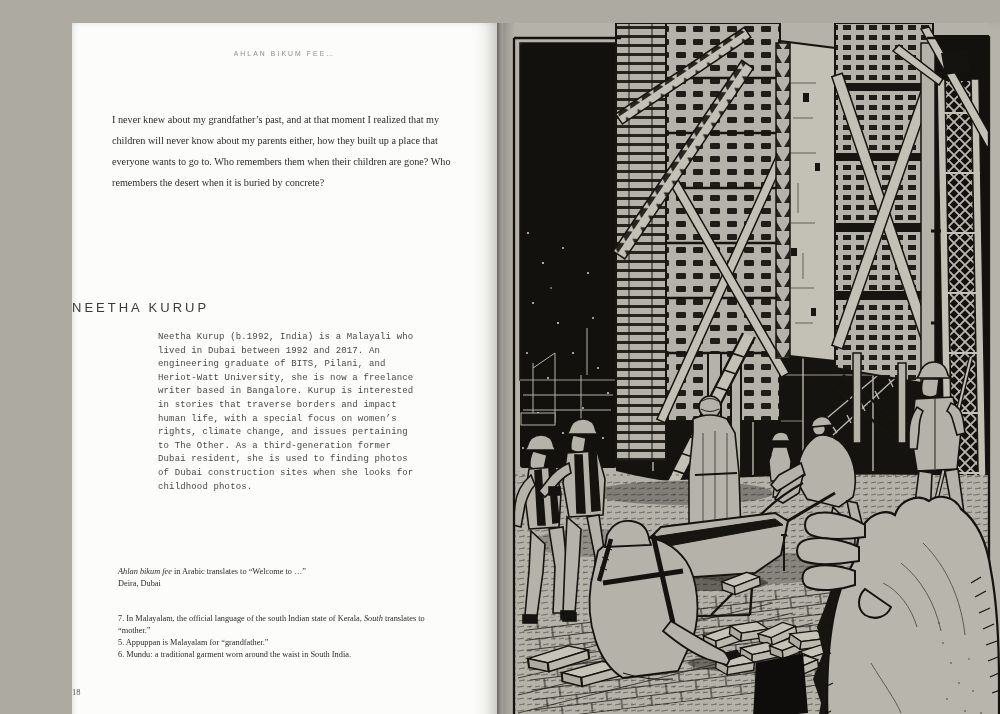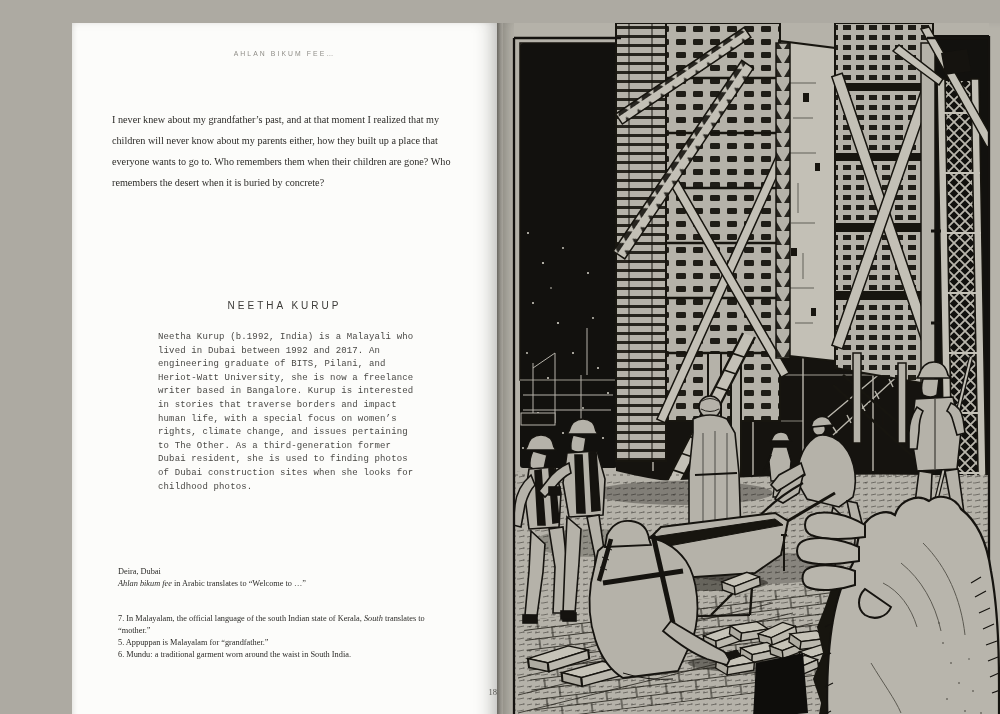--- a/index.html
+++ b/index.html
@@ -6,31 +6,31 @@
   .stage{position:relative;width:1000px;height:714px;overflow:hidden;background:#adaaa2;
          font-family:"Liberation Serif",serif;margin-top:23px;}
   
   .left-page{position:absolute;left:72px;top:0;width:425px;height:709px;background:#fcfcfa;
              box-shadow:inset -16px 0 20px -14px rgba(40,38,32,.38), inset 3px 0 6px -3px rgba(40,38,32,.18);}
   .running-header{position:absolute;top:27px;left:0;width:100%;text-align:center;
                   font-family:"Liberation Sans",sans-serif;font-size:6.8px;letter-spacing:2.1px;
                   color:#8f8d87;}
   .body-text{position:absolute;top:86px;left:40px;width:352px;margin:0;
              font-size:10.2px;line-height:21px;color:#2c2b28;}
-  .author-heading{position:absolute;top:277px;left:0;width:100%;text-align:center;
-                  font-family:"Liberation Sans",sans-serif;font-size:10px;letter-spacing:3px;
+  .author-heading{position:absolute;top:277px;left:0;width:100%;text-align:left;
+                  font-family:"Liberation Sans",sans-serif;font-size:13px;letter-spacing:3px;
                   color:#3c3b38;}
   .bio{position:absolute;top:308px;left:86px;width:260px;margin:0;
        font-family:Liberation Mono, monospace;font-size:9px;line-height:13.6px;
        letter-spacing:.15px;color:#4a4946;}
   .caption{position:absolute;top:543px;left:46px;width:340px;
            font-size:8.3px;line-height:12px;color:#2c2b28;}
   .footnotes{position:absolute;top:590px;left:46px;width:332px;
              font-size:8.3px;line-height:12px;color:#2c2b28;}
-  .page-number{position:absolute;top:664px;left:0;width:100%;text-align:right;
+  .page-number{position:absolute;top:664px;left:0;width:100%;text-align:left;
                font-size:8.5px;color:#55544f;}
   
   .gutter{position:absolute;left:497px;top:0;width:7px;height:714px;
           background:linear-gradient(to right, rgba(25,23,18,.45), rgba(25,23,18,.15) 55%, rgba(25,23,18,0));}
   
   .right-page{position:absolute;left:503px;top:0;width:497px;height:714px;background:#b6b3aa;
               box-shadow:inset 10px 0 14px -8px rgba(35,33,28,.35);}
   .right-page svg{display:block;}
   
   .bottom-edge{position:absolute;left:0;bottom:0;width:503px;height:6px;background:#a7a49c;
@@ -41,22 +41,22 @@
 <body>
 
 <div class="stage">
 
   <div class="left-page">
     <div class="running-header">AHLAN BIKUM FEE…</div>
     <p class="body-text">I never knew about my grandfather’s past, and at that moment I realized that my children will never know about my parents either, how they built up a place that everyone wants to go to. Who remembers them when their children are gone? Who remembers the desert when it is buried by concrete?</p>
     <div class="author-heading">NEETHA KURUP</div>
     <p class="bio">Neetha Kurup (b.1992, India) is a Malayali who lived in Dubai between 1992 and 2017. An engineering graduate of BITS, Pilani, and Heriot-Watt University, she is now a freelance writer based in Bangalore. Kurup is interested in stories that traverse borders and impact human life, with a special focus on women’s rights, climate change, and issues pertaining to The Other. As a third-generation former Dubai resident, she is used to finding photos of Dubai construction sites when she looks for childhood photos.</p>
     <div class="caption">
+      <div><i>Ahlan bikum fee</i><span> in Arabic translates to “Welcome to …”</span></div>
       <div>Deira, Dubai</div>
-      <div><i>Ahlan bikum fee</i><span> in Arabic translates to “Welcome to …”</span></div>
     </div>
     <div class="footnotes">
       <div class="fn"><span>7. In Malayalam, the official language of the south Indian state of Kerala, </span><i>South</i><span> translates to “mother.”</span></div>
       <div class="fn">5. Appuppan is Malayalam for “grandfather.”</div>
       <div class="fn">6. Mundu: a traditional garment worn around the waist in South India.</div>
     </div>
     <div class="page-number">18</div>
   </div>
 
   <div class="gutter"></div>

